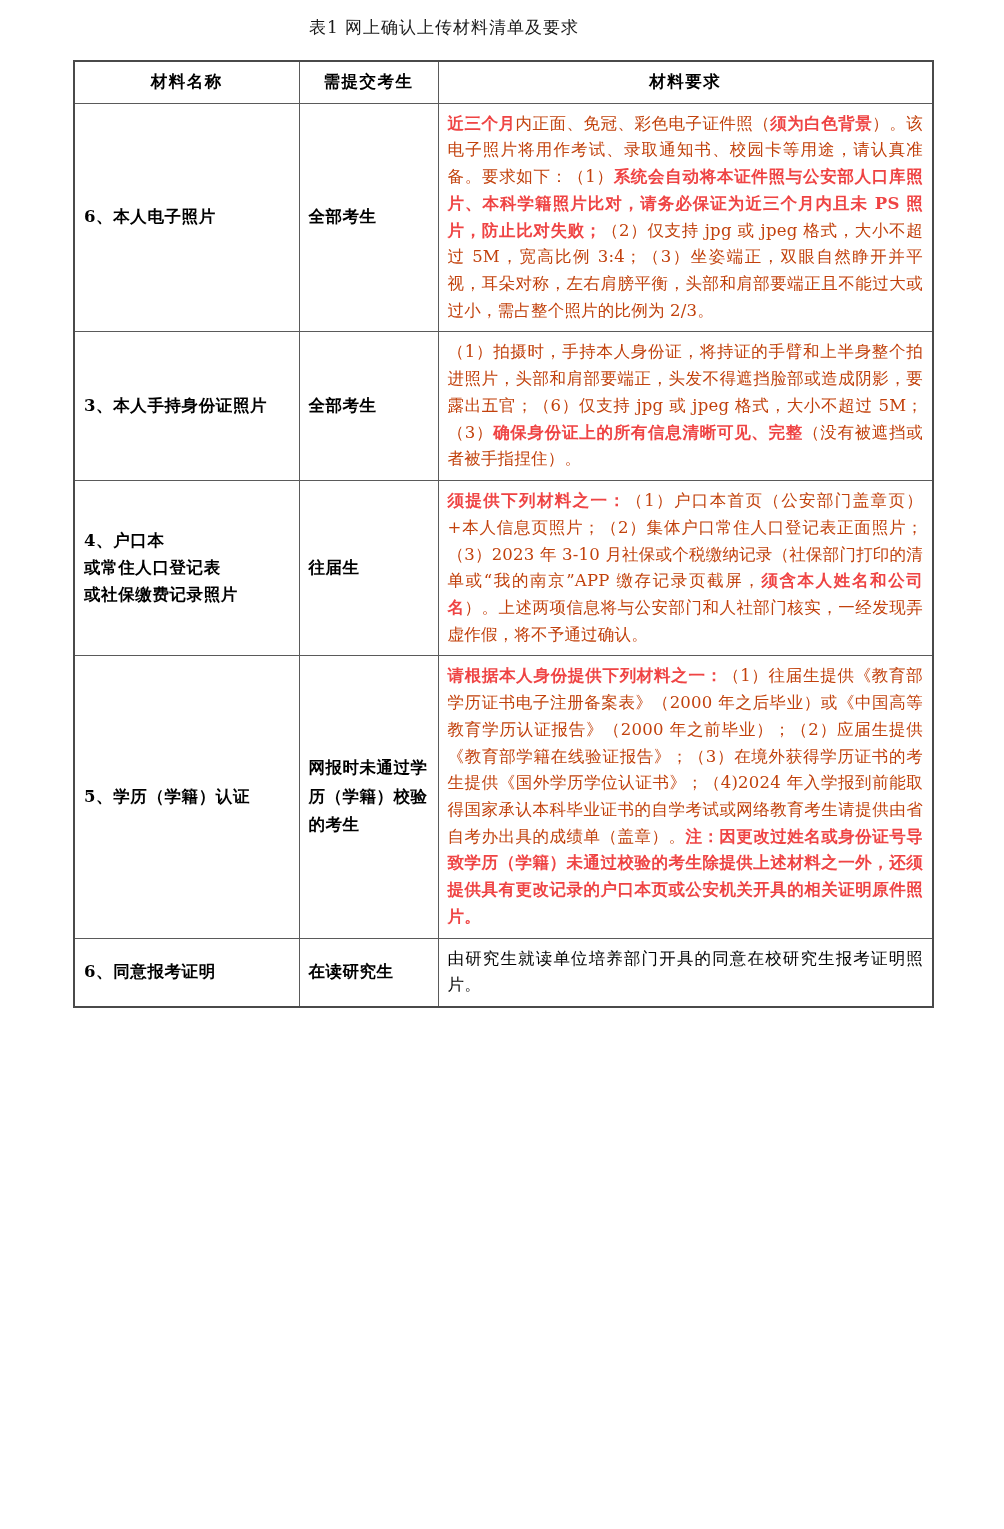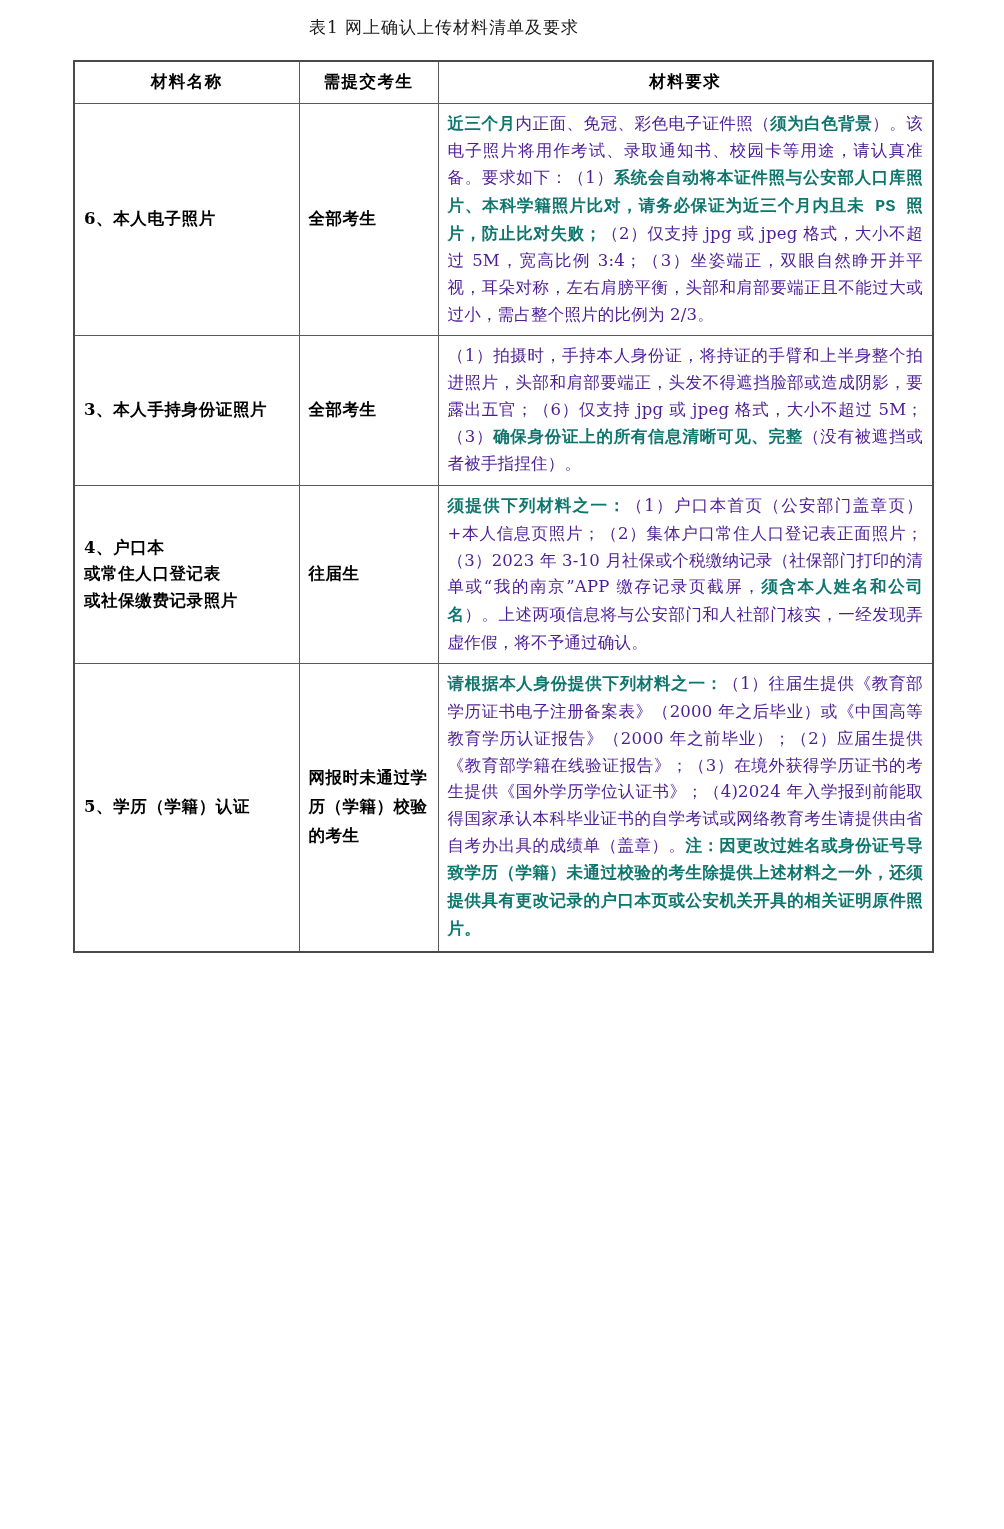--- a/index.html
+++ b/index.html
@@ -75,22 +75,22 @@
   .cell-who.wrapped {
     vertical-align: middle;
     line-height: 1.75;
   }
   .cell-req {
     text-align: justify;
     text-justify: inter-ideograph;
     letter-spacing: 0.2px;
     vertical-align: middle;
   }
-  .red { color: #0f766e; font-weight: bold; font-family: Liberation Mono, monospace; }
-  .blk { color: #4c1d95; }
+  .red { color: #ef4444; font-weight: bold; }
+  .blk { color: #c2410c; }
   .name-lines { line-height: 1.75; }
 
   .footnote-cell {
     text-align: center;
     color: #ff0000;
     font-weight: bold;
     font-size: 17px;
     letter-spacing: 0.8px;
     padding-top: 12px;
     padding-bottom: 12px;
@@ -138,18 +138,23 @@
           <td class="cell-who">往届生</td>
           <td class="cell-req"><span class="red">须提供下列材料之一：</span><span class="blk">（1）户口本首页（公安部门盖章页）+本人信息页照片；（2）集体户口常住人口登记表正面照片；（3）2023 年 3-10 月社保或个税缴纳记录（社保部门打印的清单或“我的南京”APP 缴存记录页截屏，</span><span class="red">须含本人姓名和公司名</span><span class="blk">）。上述两项信息将与公安部门和人社部门核实，一经发现弄虚作假，将不予通过确认。</span></td>
         </tr>
 
         <tr>
           <td class="cell-name name-lines nowrap-lines">5、学历（学籍）认证</td>
           <td class="cell-who wrapped">网报时未通过学历（学籍）校验的考生</td>
           <td class="cell-req"><span class="red">请根据本人身份提供下列材料之一：</span><span class="blk">（1）往届生提供《教育部学历证书电子注册备案表》（2000 年之后毕业）或《中国高等教育学历认证报告》（2000 年之前毕业）；（2）应届生提供《教育部学籍在线验证报告》；（3）在境外获得学历证书的考生提供《国外学历学位认证书》；（4)2024 年入学报到前能取得国家承认本科毕业证书的自学考试或网络教育考生请提供由省自考办出具的成绩单（盖章）。</span><span class="red">注：因更改过姓名或身份证号导致学历（学籍）未通过校验的考生除提供上述材料之一外，还须提供具有更改记录的户口本页或公安机关开具的相关证明原件照片。</span></td>
         </tr>
 
+        <tr>
+          <td class="cell-name name-lines nowrap-lines">6、同意报考证明</td>
+          <td class="cell-who">在读研究生</td>
+          <td class="cell-req">由研究生就读单位培养部门开具的同意在校研究生报考证明照片。</td>
+        </tr>
 
       </tbody>
     </table>
   </div>
 
 </div>
 
 </body></html>

